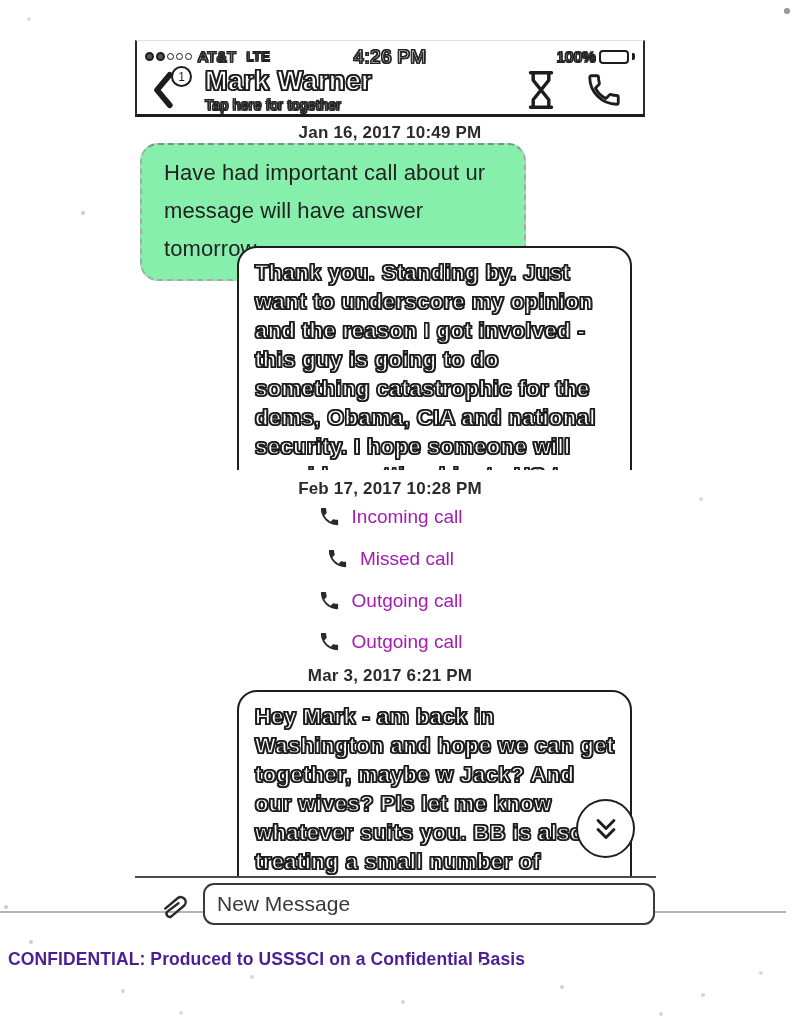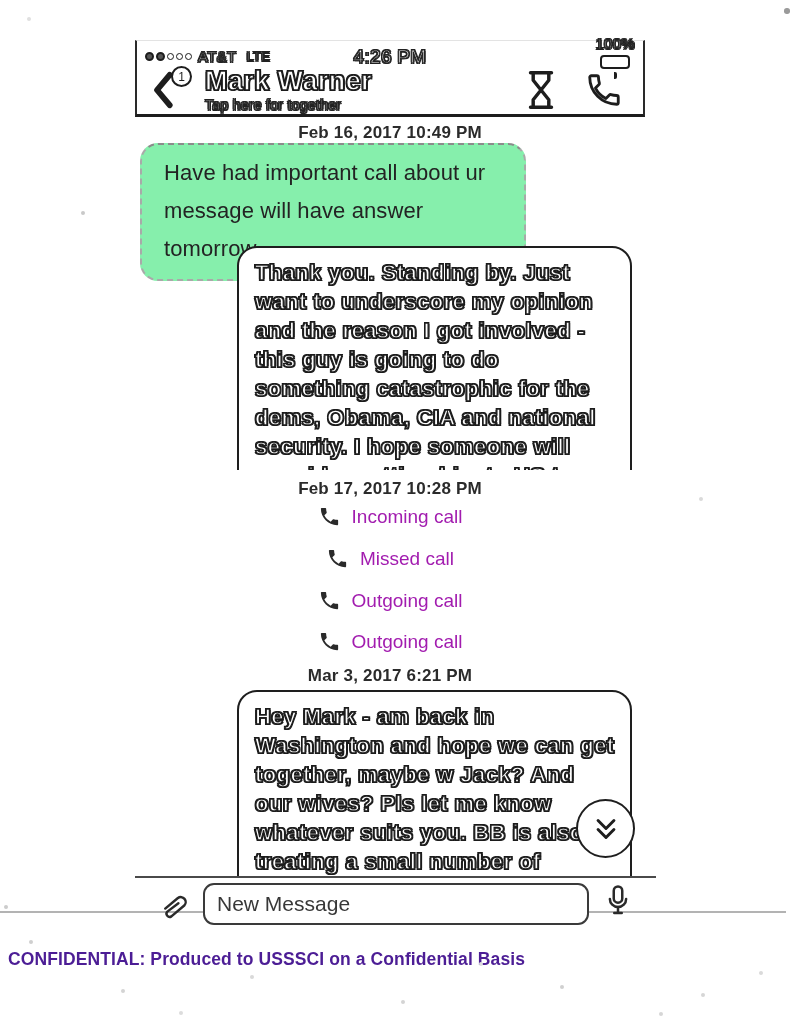--- a/index.html
+++ b/index.html
@@ -27,21 +27,21 @@
     border-bottom:3.5px solid #1d1d1d; border-top:1px solid #e3e3e3;
     background:#fff;
   }
   .status-row { position:relative; height:26px; padding:5px 8px 0 8px; display:flex; align-items:center; }
   .sig { display:flex; align-items:center; gap:2px; margin-right:6px; }
   .sig .d { width:9px; height:9px; border-radius:50%; border:2.2px solid #1d1d1d; background:#555; }
   .sig .d.e { width:7px; height:7px; border-width:1.8px; background:#fff; }
   .carrier { font-size:15px; }
   .net { font-size:13px; margin-left:10px;text-align:center; }
   .time-center { position:absolute; left:0; right:0; text-align:center; font-size:19px; }
-  .batt-wrap { margin-left:auto; display:flex; align-items:center; gap:3px;flex-direction:column; }
+  .batt-wrap { margin-left:auto; display:flex; align-items:center; gap:3px; }
   .batt-pct { font-size:15px; }
   .batt-body { width:30px; height:14px; border:2.2px solid #1d1d1d; border-radius:4px; background:#fff; }
   .batt-nub { width:3px; height:7px; background:#1d1d1d; border-radius:0 2px 2px 0; }
   .title-row { position:relative; height:46px; display:flex; align-items:center; padding:0 14px; }
   .back-btn { position:relative; width:44px; height:44px; display:flex; align-items:center; cursor:pointer; }
   .badge {
     position:absolute; left:20px; top:-2px; width:21px; height:21px; border:2.2px solid #1d1d1d;
     border-radius:50%; background:#fff; display:flex; align-items:center; justify-content:center;
     font-size:12px;
   }
@@ -68,21 +68,21 @@
     position:absolute; left:576px; top:799px; width:59px; height:59px; border:2.6px solid #1e1e1e;
     border-radius:50%; background:#fff; display:flex; align-items:center; justify-content:center;
     cursor:pointer; z-index:6;
   }
   
   .composer-divider { position:absolute; left:135px; top:876px; width:521px; height:2px; background:#4a4a4a; z-index:5; }
   .thin-line { position:absolute; left:0; top:911px; width:786px; height:1.5px; background:#b3b3b3; z-index:1; }
   .composer { position:absolute; left:135px; top:878px; width:510px; height:52px; z-index:5; background:transparent; }
   .attach { position:absolute; left:22px; top:9px; cursor:pointer; }
   .msg-input {
-    position:absolute; left:68px; top:5px; width:386px; height:42px;
+    position:absolute; left:68px; top:5px; width:452px; height:42px;
     border:2px solid #3a3a3a; border-radius:11px; background:#fff;
     font-family:"Liberation Sans", sans-serif; font-size:21px; color:#2e2e2e; padding:0 12px;
     outline:none; z-index:4;
   }
   .msg-input::placeholder { color:#383838; opacity:1; }
   .mic { position:absolute; left:468px; top:4px; cursor:pointer; }
   
   .footer-legend { position:absolute; left:8px; top:949px; font-size:17.5px; font-weight:700; color:#4c1d95; letter-spacing:.1px; }
   .speckles { position:absolute; left:0; top:0; width:2px; height:2px; background:transparent; border-radius:50%;
     box-shadow: 30px 941px 0 1px #cfcfcf, 122px 990px 0 1px #d4d4d4, 251px 976px 0 1px #d9d9d9,
@@ -131,21 +131,21 @@
         </svg>
         <svg width="38" height="38" viewBox="0 0 24 24">
           <path d="M6.62 10.79c1.44 2.83 3.76 5.14 6.59 6.59l2.2-2.21c.27-.27.67-.36 1.02-.24 1.12.37 2.33.57 3.57.57.55 0 1 .45 1 1V20c0 .55-.45 1-1 1-9.39 0-17-7.61-17-17 0-.55.45-1 1-1h3.5c.55 0 1 .45 1 1 0 1.25.2 2.45.57 3.57.11.35.03.74-.25 1.02l-2.2 2.2z" fill="#ffffff" stroke="#1d1d1d" stroke-width="1.8" stroke-linejoin="round"></path>
         </svg>
       </span>
     </div>
   </div>
 
   <div class="convo">
 
-    <div class="date-sep" style="top:6px;">Feb 16, 2017 10:49 PM</div>
+    <div class="date-sep" style="top:6px;">Jan 16, 2017 10:49 PM</div>
 
     <div class="bubble-in" style="top:26px;">Have had important call about ur message will have answer tomorrow</div>
 
     <div class="date-sep" style="top:111px;margin-top:32px;">Feb 16, 2017 10:57 PM</div>
 
     <div class="bubble-out-wrap" style="top:129px; height:224px;">
       <div class="bubble-out ot" style="min-height:222px;">Thank you. Standing by. Just want to underscore my opinion and the reason I got involved - this guy is going to do something catastrophic for the dems, Obama, CIA and national security. I hope someone will consider getting him to US to ameliorate the damage.</div>
     </div>
 
     <div class="date-sep" style="top:362px;">Feb 17, 2017 10:28 PM</div>

